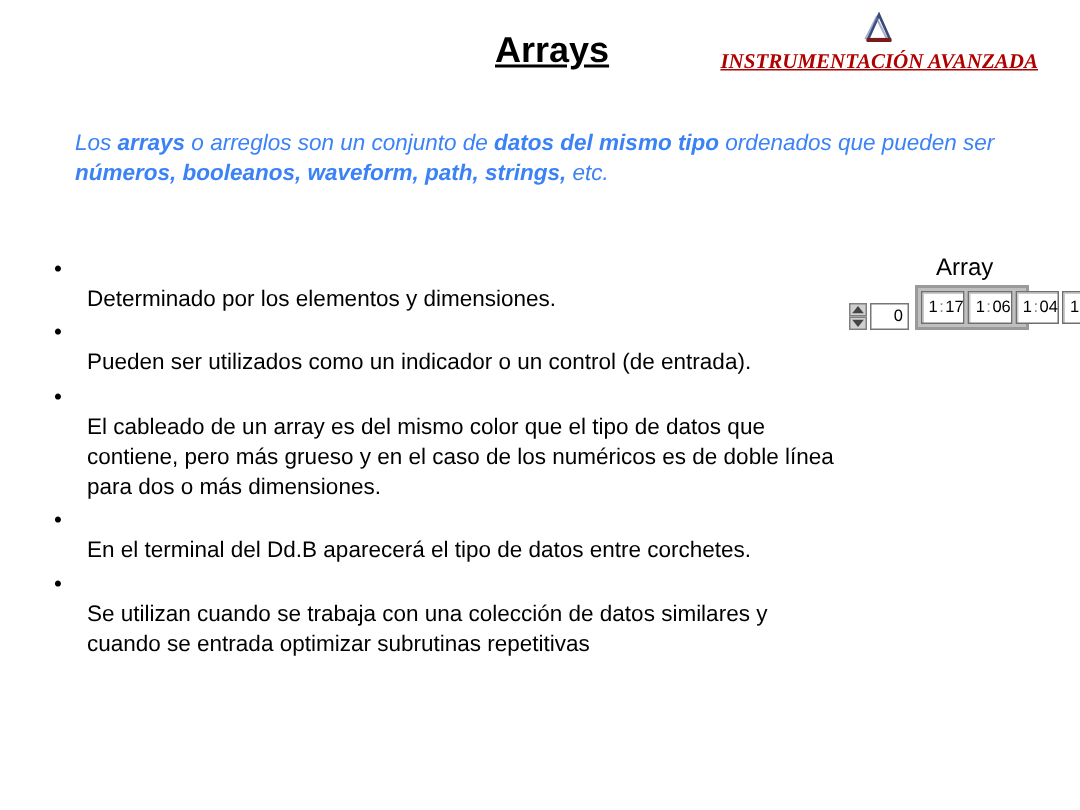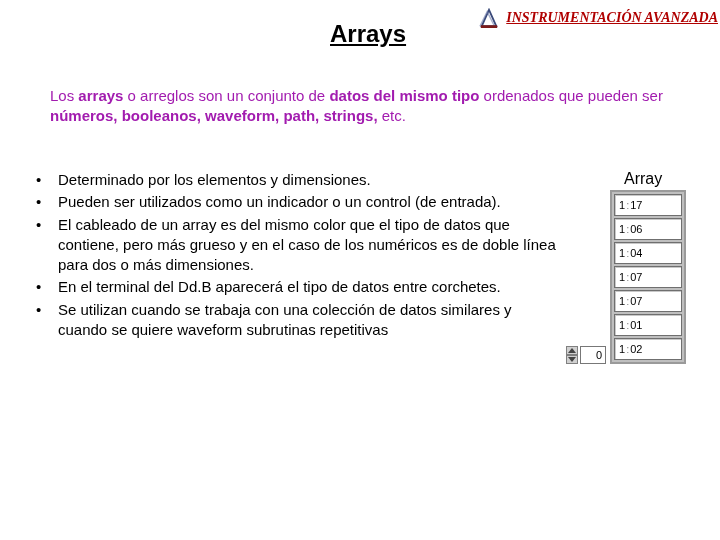--- a/index.html
+++ b/index.html
@@ -7,24 +7,25 @@
     width: 720px;
     height: 540px;
     background: #ffffff;
     font-family: Arial, Helvetica, sans-serif;
     position: relative;
     overflow: hidden;
   }
   .header {
     position: absolute;
     top: 8px;
-    right: 2px;
+    right: 28px;
     display: flex;
     align-items: center;
     gap: 6px;
+    flex-direction: column;
   }
   .logo {
     width: 22px;
     height: 20px;
   }
   .course-title {
     color: #b00000;
     font-weight: bold;
     font-style: italic;
     text-decoration: underline;
@@ -39,22 +40,23 @@
     font-weight: bold;
     text-decoration: underline;
     color: #000;
   }
   .intro {
     position: absolute;
     top: 86px;
     left: 50px;
     right: 22px;
     font-size: 15px;
-    color: #a21caf;
+    color: #3b82f6;
     line-height: 1.35;
+    font-style: italic;
   }
   .intro b { font-weight: bold; }
   .content-row {
     position: absolute;
     top: 170px;
     left: 30px;
     right: 18px;
     display: flex;
     gap: 10px;
   }
@@ -68,21 +70,21 @@
   .bullets li {
     display: flex;
     margin-bottom: 2px;
   }
   .bullets .dot {
     width: 28px;
     flex-shrink: 0;
     text-align: left;
     padding-left: 6px;
   }
-  .bullets .txt { flex: 1; }
+  .bullets .txt { flex: 1; margin-top: 20px; }
 
   
   .lv-widget {
     width: 136px;
     flex-shrink: 0;
     font-family: Tahoma, sans-serif;
     font-size: 11px;
     color: #000;
   }
   .lv-top {
@@ -127,21 +129,21 @@
     margin-left: 14px;
   }
   .arr-frame {
     border: 2px solid #9a9a9a;
     background: #bfbfbf;
     padding: 2px;
     width: 76px;
   }
   .arr-outer {
     display: flex;
-    flex-direction: column;
+    flex-direction: row;
     gap: 2px;
   }
   .cell {
     border: 1px solid #6f6f6f;
     background: #fff;
     height: 22px;
     display: flex;
     align-items: center;
     padding-left: 4px;
     box-shadow: inset 1px 1px 0 #c8c8c8;
@@ -183,21 +185,21 @@
     <li>
       <span class="dot">•</span>
       <span class="txt">El cableado de un array es del mismo color que el tipo de datos que contiene, pero más grueso y en el caso de los numéricos es de doble línea para dos o más dimensiones.</span>
     </li>
     <li>
       <span class="dot">•</span>
       <span class="txt">En el terminal del Dd.B aparecerá el tipo de datos entre corchetes.</span>
     </li>
     <li>
       <span class="dot">•</span>
-      <span class="txt">Se utilizan cuando se trabaja con una colección de datos similares y cuando se quiere waveform subrutinas repetitivas</span>
+      <span class="txt">Se utilizan cuando se trabaja con una colección de datos similares y cuando se entrada optimizar subrutinas repetitivas</span>
     </li>
   </ul>
 
   <div class="lv-widget">
     <div class="lv-top">
       <div class="idx-wrap">
         <div class="spinner">
           <span class="spin-btn">
             <svg width="8" height="5">
                 <path d="M0 5 L4 0 L8 5 Z" fill="#444"></path>

